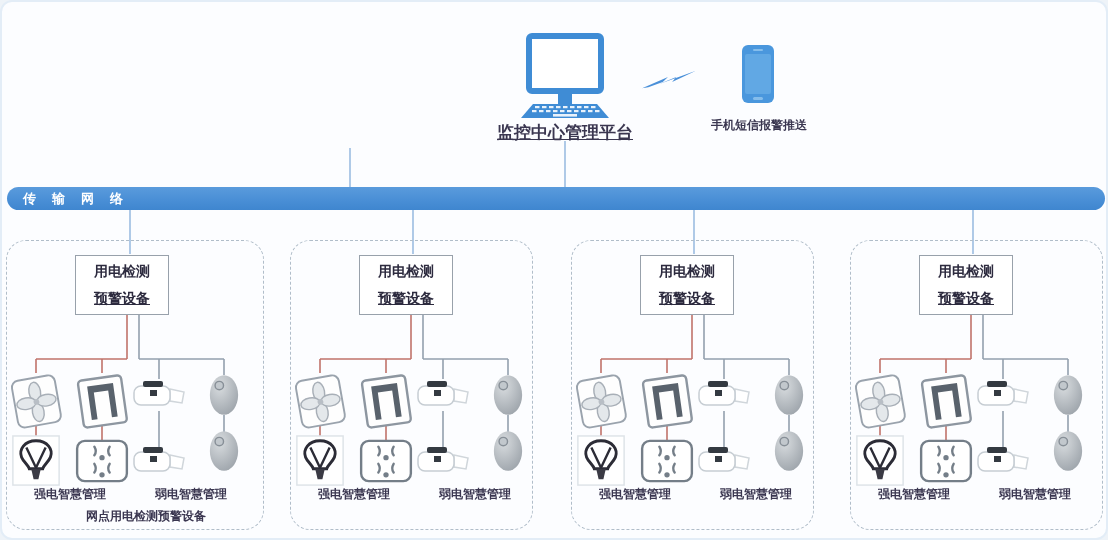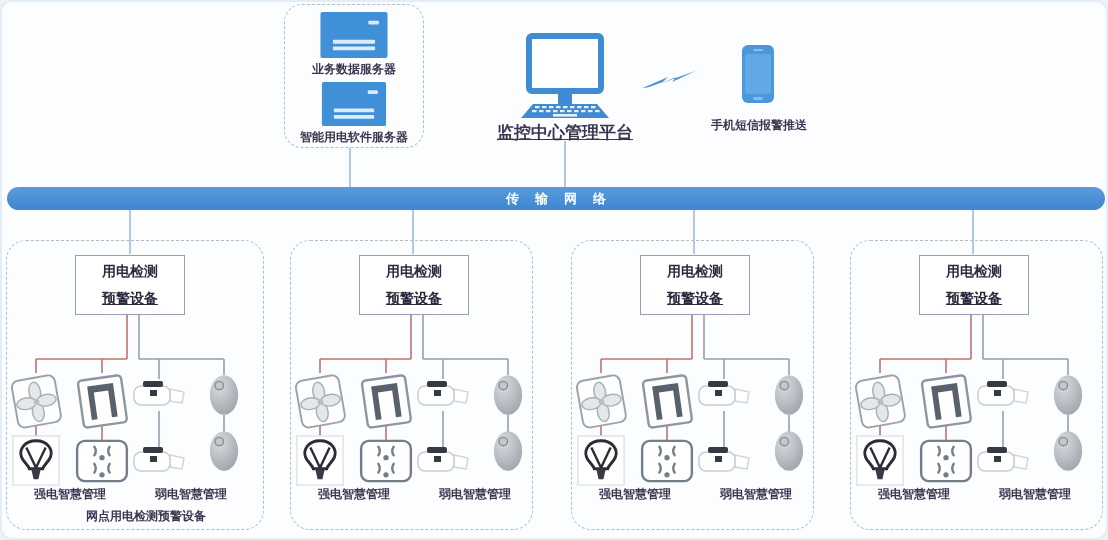--- a/index.html
+++ b/index.html
@@ -7,25 +7,25 @@
   .abs{position:absolute;}
   svg{display:block;overflow:visible;}
   
   .server-group{left:282px;top:2px;width:138px;height:142px;border:1.5px dashed #b0bdc9;border-radius:18px;}
   .lbl{font-weight:bold;color:#3a3650;text-align:center;}
   .lbl-12{font-size:12px;line-height:14px;}
   .lbl-11{font-size:17px;line-height:13px;text-decoration:underline;}
   
   .net-bar{left:5px;top:185px;width:1098px;height:23px;border-radius:12px;
     background:linear-gradient(#5a9bdc,#4a8fd6 55%,#3f86cf);
-    display:flex;align-items:center;justify-content:center;}
+    display:flex;align-items:center;justify-content:flex-start;}
   .net-bar span{color:#ffffff;font-size:13px;font-weight:bold;letter-spacing:16px;padding-left:16px;}
   
   .site{top:238px;height:290px;border:1.5px dashed #b0bdc9;border-radius:20px;box-sizing:border-box;}
-  .device-box{left:68px;top:14px;width:110px;height:60px;background:#ffffff;border:1.5px solid #98a1ab;box-sizing:border-box;text-align:center;}
+  .device-box{left:68px;top:14px;width:94px;height:60px;background:#ffffff;border:1.5px solid #98a1ab;box-sizing:border-box;text-align:center;}
   .device-box div{font-size:14px;font-weight:bold;color:#2c2a3e;}
   .dev-l1{margin-top:7px;}
   .dev-l2{margin-top:9px;text-decoration:underline;}
   .site-label{top:246px;font-size:12px;}
   .site-caption{left:11px;top:268px;width:100%;font-size:12px;}
   .page-lines,.site-lines{left:0;top:0;pointer-events:none;}
 </style>
 </head>
 <body>
 
@@ -132,30 +132,20 @@
     <g stroke="#8fb3dd" stroke-width="1.4">
       <line x1="348" y1="146" x2="348" y2="186"></line>
       <line x1="563" y1="139" x2="563" y2="186"></line>
       <line x1="128" y1="207" x2="128" y2="252"></line>
       <line x1="411" y1="207" x2="411" y2="252"></line>
       <line x1="692" y1="207" x2="692" y2="252"></line>
       <line x1="971" y1="207" x2="971" y2="252"></line>
     </g>
   </svg>
 
-  <div class="abs server-group">
-    <svg class="abs" style="left:35px;top:7px" width="68" height="46">
-        <use href="#i-server"></use>
-      </svg>
-    <div class="abs lbl lbl-12" style="left:0;top:57px;width:138px">业务数据服务器</div>
-    <svg class="abs" style="left:35px;top:77px" width="68" height="44">
-        <use href="#i-server"></use>
-      </svg>
-    <div class="abs lbl lbl-12" style="left:-8px;top:125px;width:154px">智能用电软件服务器</div>
-  </div>
 
   <svg class="abs" style="left:517px;top:30px" width="92" height="88">
       <use href="#i-computer"></use>
     </svg>
   <div class="abs lbl lbl-11" style="left:493px;top:124px;width:140px">监控中心管理平台</div>
 
   <svg class="abs" style="left:638px;top:66px" width="58" height="24">
       <use href="#i-flash"></use>
     </svg>
 

